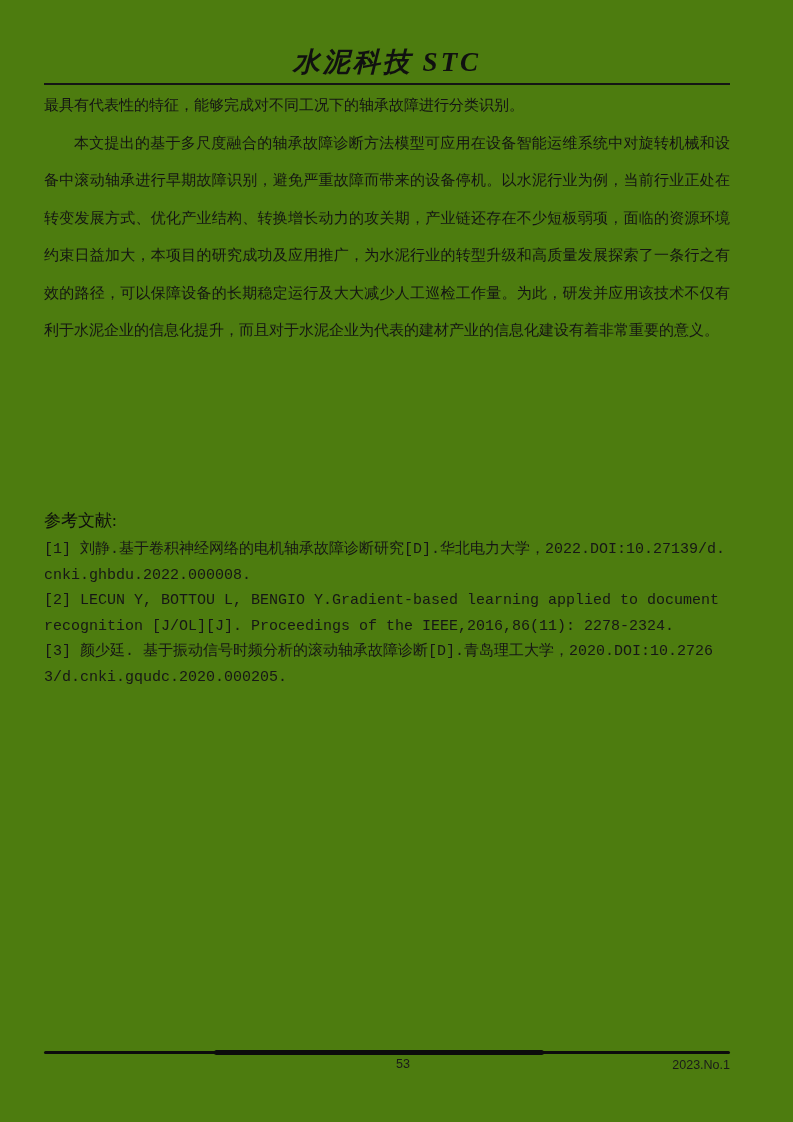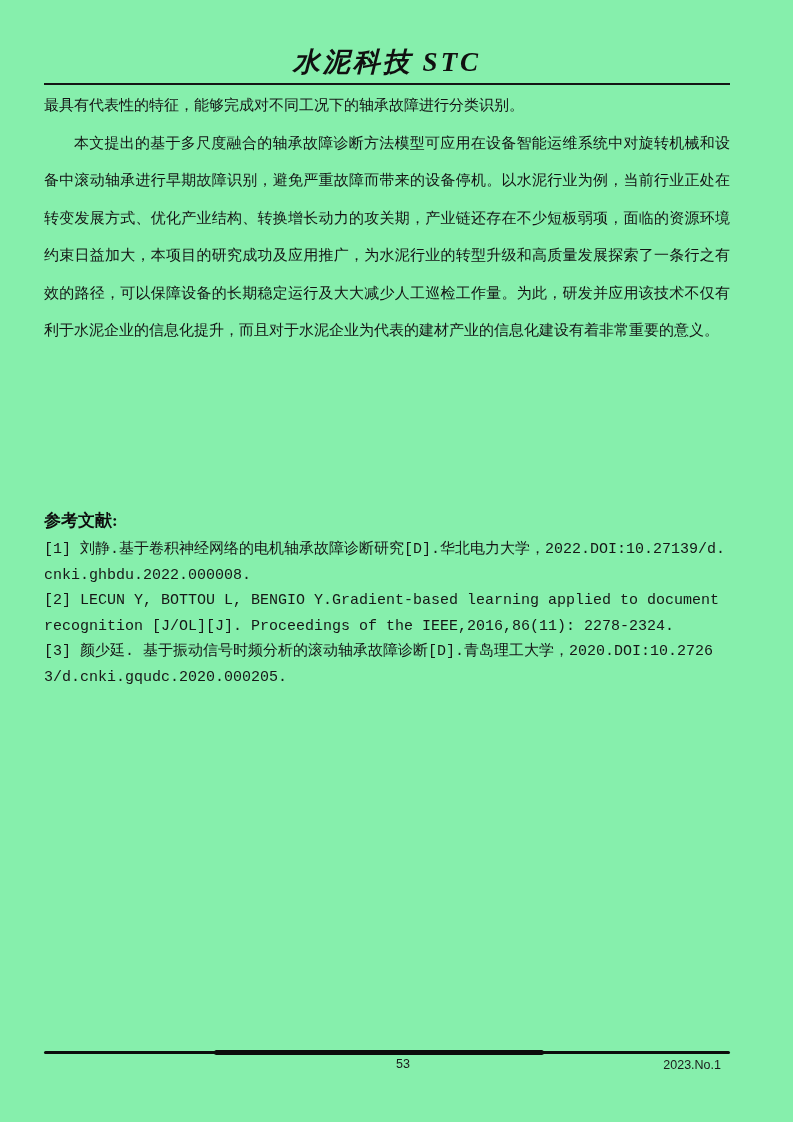--- a/index.html
+++ b/index.html
@@ -4,21 +4,21 @@
 <style>
   html, body {
     margin: 0;
     padding: 0;
     background: #ffffff;
   }
   .page {
     position: relative;
     width: 793px;
     height: 1122px;
-    background: #86efac;
+    background: #4d7c0f;
     color: #111111;
     overflow: hidden;
     font-family: "Liberation Serif", serif;
   }
   .content {
     position: absolute;
     left: 44px;
     width: 686px;
     top: 0;
   }
@@ -52,21 +52,21 @@
     text-indent: 2em;
   }
   .references {
     position: absolute;
     left: 44px;
     width: 686px;
     top: 508px;
   }
   .ref-heading {
     font-size: 17px;
-    font-weight: bold;
+    font-weight: normal;
     color: #0d0d0d;
     line-height: 26px;
     margin-bottom: 3px;
     font-family: "Liberation Serif", serif;
   }
   .ref-item {
     font-family: "Liberation Mono", "Liberation Serif", monospace;
     font-size: 15px;
     line-height: 25.5px;
     color: #161616;
@@ -102,21 +102,21 @@
     color: #1a1a1a;
   }
   .page-number {
     position: absolute;
     left: 16px;
     width: 100%;
     text-align: center;
   }
   .issue-label {
     position: absolute;
-    right: 9px;
+    right: 0;
     top: 1px;
   }
 </style>
 </head>
 <body>
 
 <div class="page">
 
   <div class="content">
 

